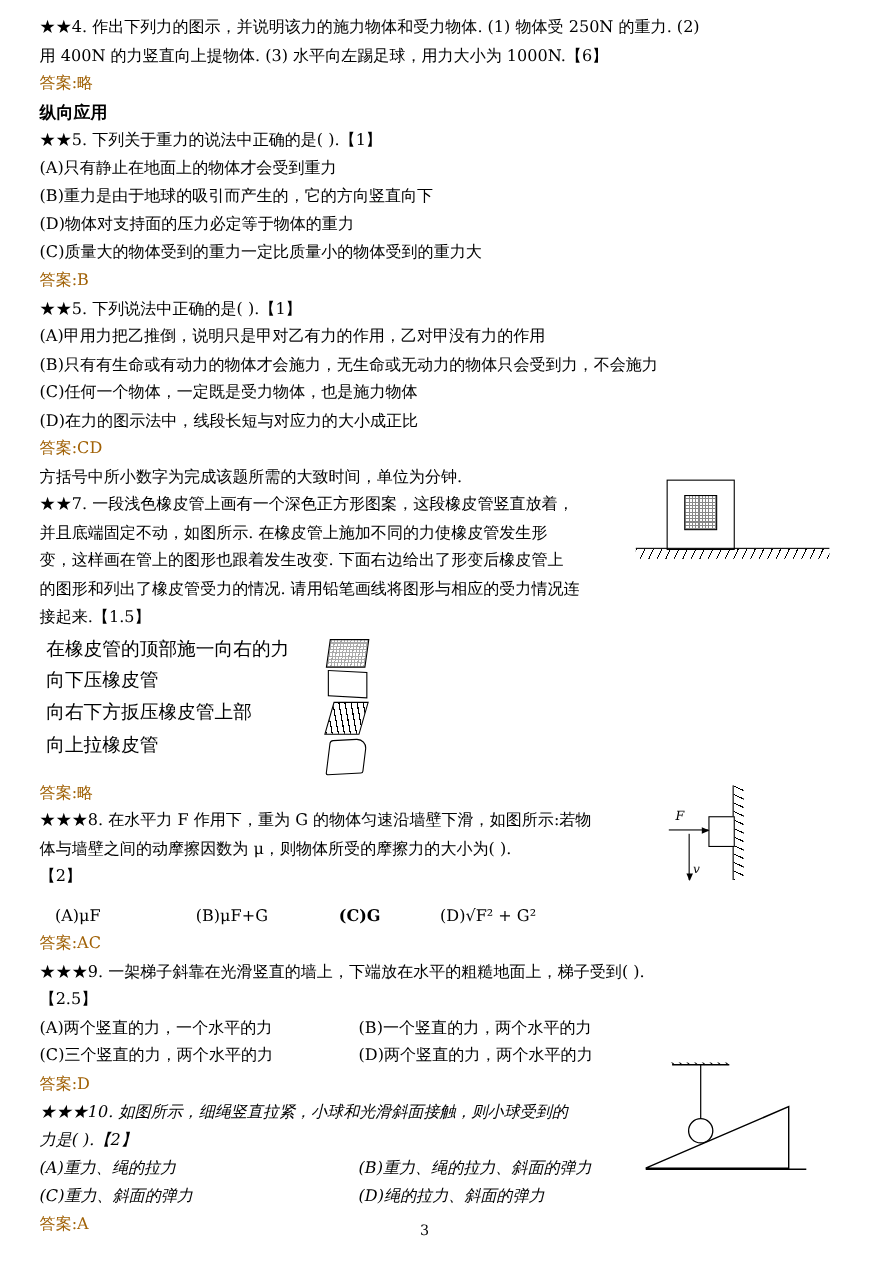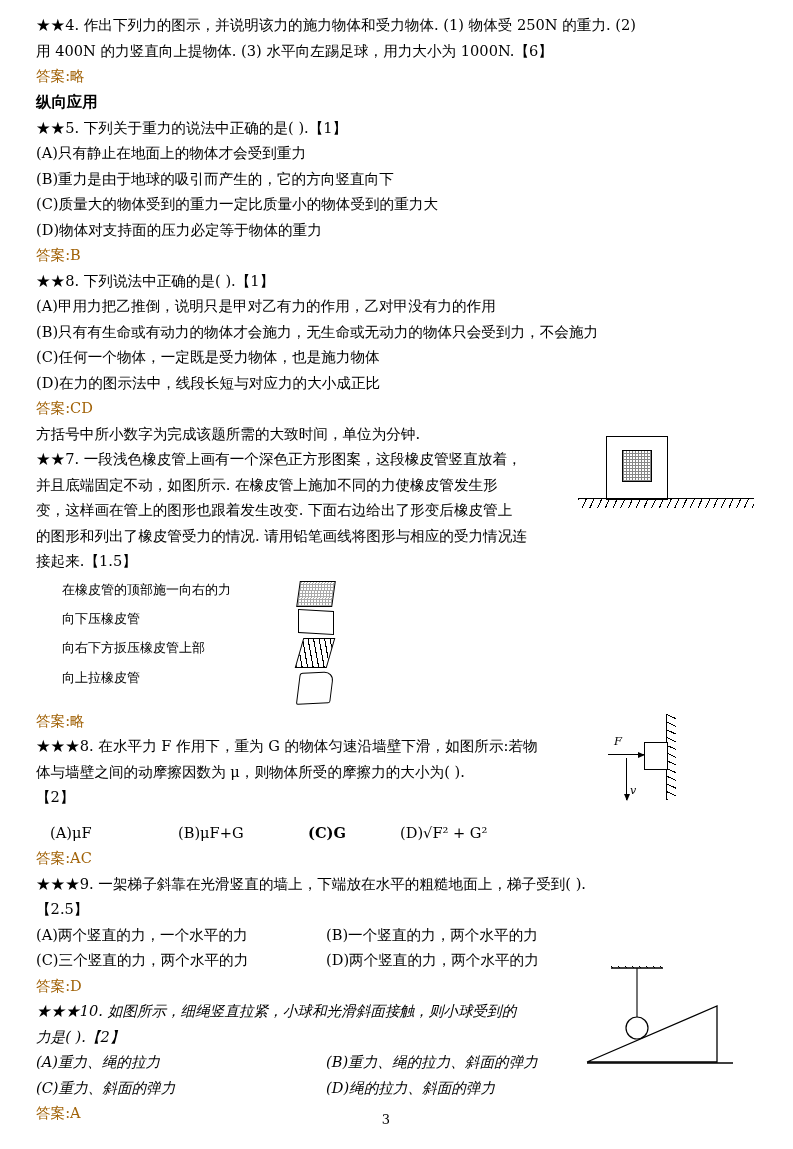--- a/index.html
+++ b/index.html
@@ -120,23 +120,22 @@
   }
 
   
   .match {
     position: relative;
     margin-top: 6px;
     height: 128px;
   }
   .match .lbl {
     position: absolute;
-    font-size: 13px;
+    font-size: 17px;
     line-height: 20px;
-    margin-left: 20px;
   }
   .match .shape {
     position: absolute;
   }
   .sh1 {
     left: 262px; top: 1px;
     width: 34px; height: 24px;
     border: 1.1px solid #000;
     background:
       repeating-linear-gradient(0deg, #aaa 0 1px, transparent 1px 3px),
@@ -255,27 +254,27 @@
       <div class="line">用 400N 的力竖直向上提物体. (3) 水平向左踢足球，用力大小为 1000N.【6】</div>
       <div class="ans">答案:略</div>
     </div>
 
     <div class="bold">纵向应用</div>
 
     <div>
       <div class="q">★★5. 下列关于重力的说法中正确的是(          ).【1】</div>
       <div class="q">(A)只有静止在地面上的物体才会受到重力</div>
       <div class="q">(B)重力是由于地球的吸引而产生的，它的方向竖直向下</div>
+      <div class="q">(D)物体对支持面的压力必定等于物体的重力</div>
       <div class="q">(C)质量大的物体受到的重力一定比质量小的物体受到的重力大</div>
-      <div class="q">(D)物体对支持面的压力必定等于物体的重力</div>
       <div class="ans">答案:B</div>
     </div>
 
     <div>
-      <div class="q">★★8. 下列说法中正确的是(            ).【1】</div>
+      <div class="q">★★5. 下列说法中正确的是(            ).【1】</div>
       <div class="q">(A)甲用力把乙推倒，说明只是甲对乙有力的作用，乙对甲没有力的作用</div>
       <div class="q">(B)只有有生命或有动力的物体才会施力，无生命或无动力的物体只会受到力，不会施力</div>
       <div class="q">(C)任何一个物体，一定既是受力物体，也是施力物体</div>
       <div class="q">(D)在力的图示法中，线段长短与对应力的大小成正比</div>
       <div class="ans">答案:CD</div>
       <div class="q">方括号中所小数字为完成该题所需的大致时间，单位为分钟.</div>
     </div>
 
     <div>
       <div class="q narrow">★★7. 一段浅色橡皮管上画有一个深色正方形图案，这段橡皮管竖直放着，</div>

